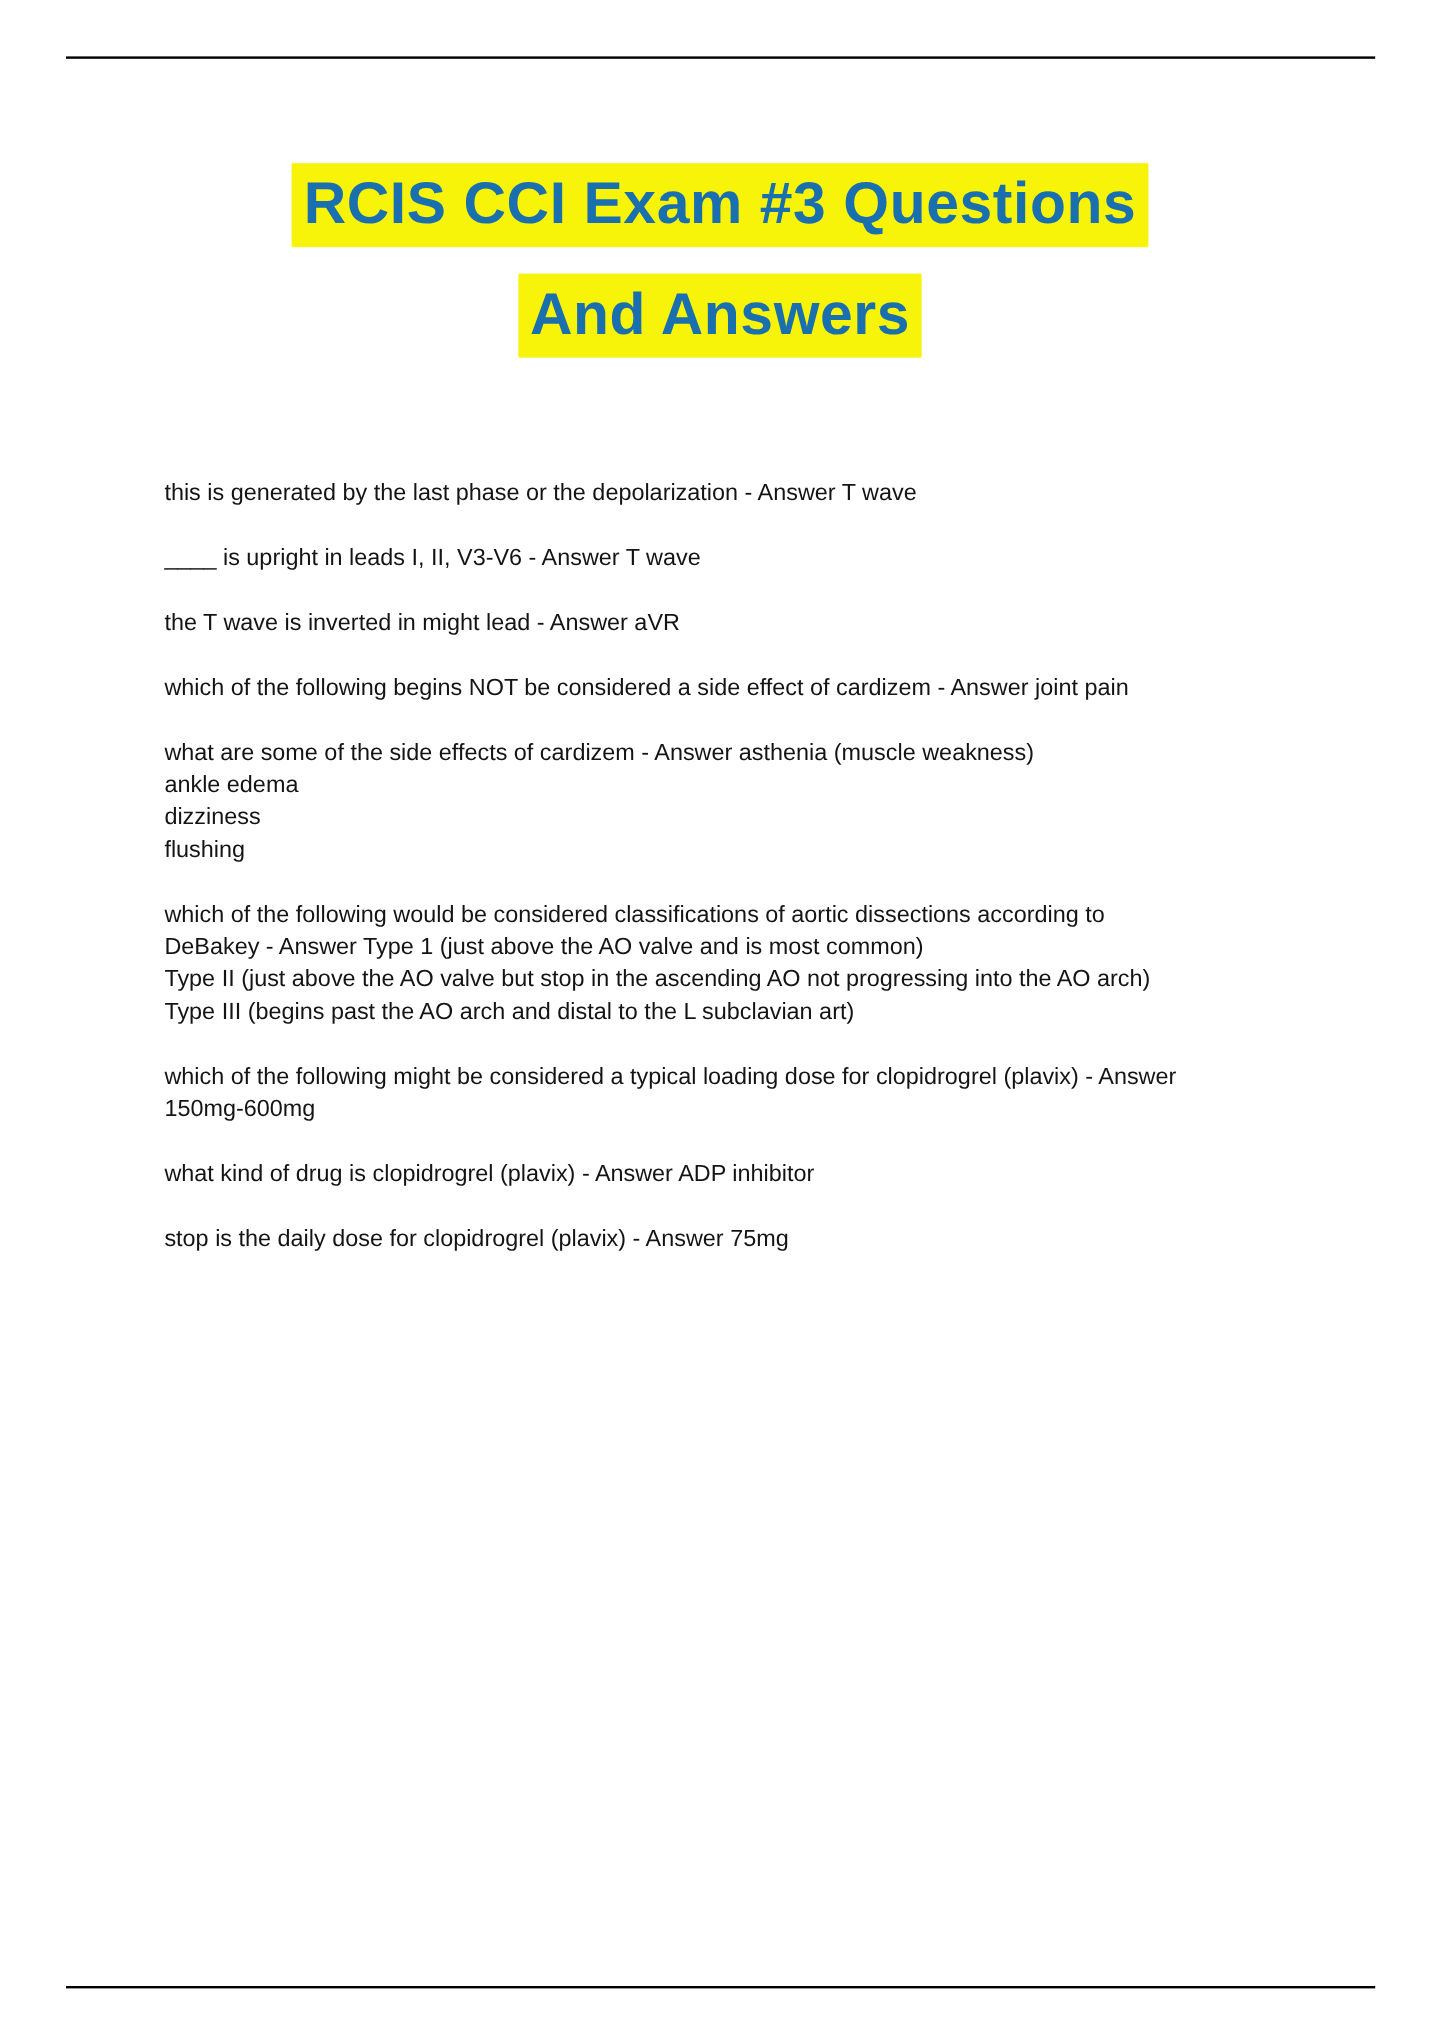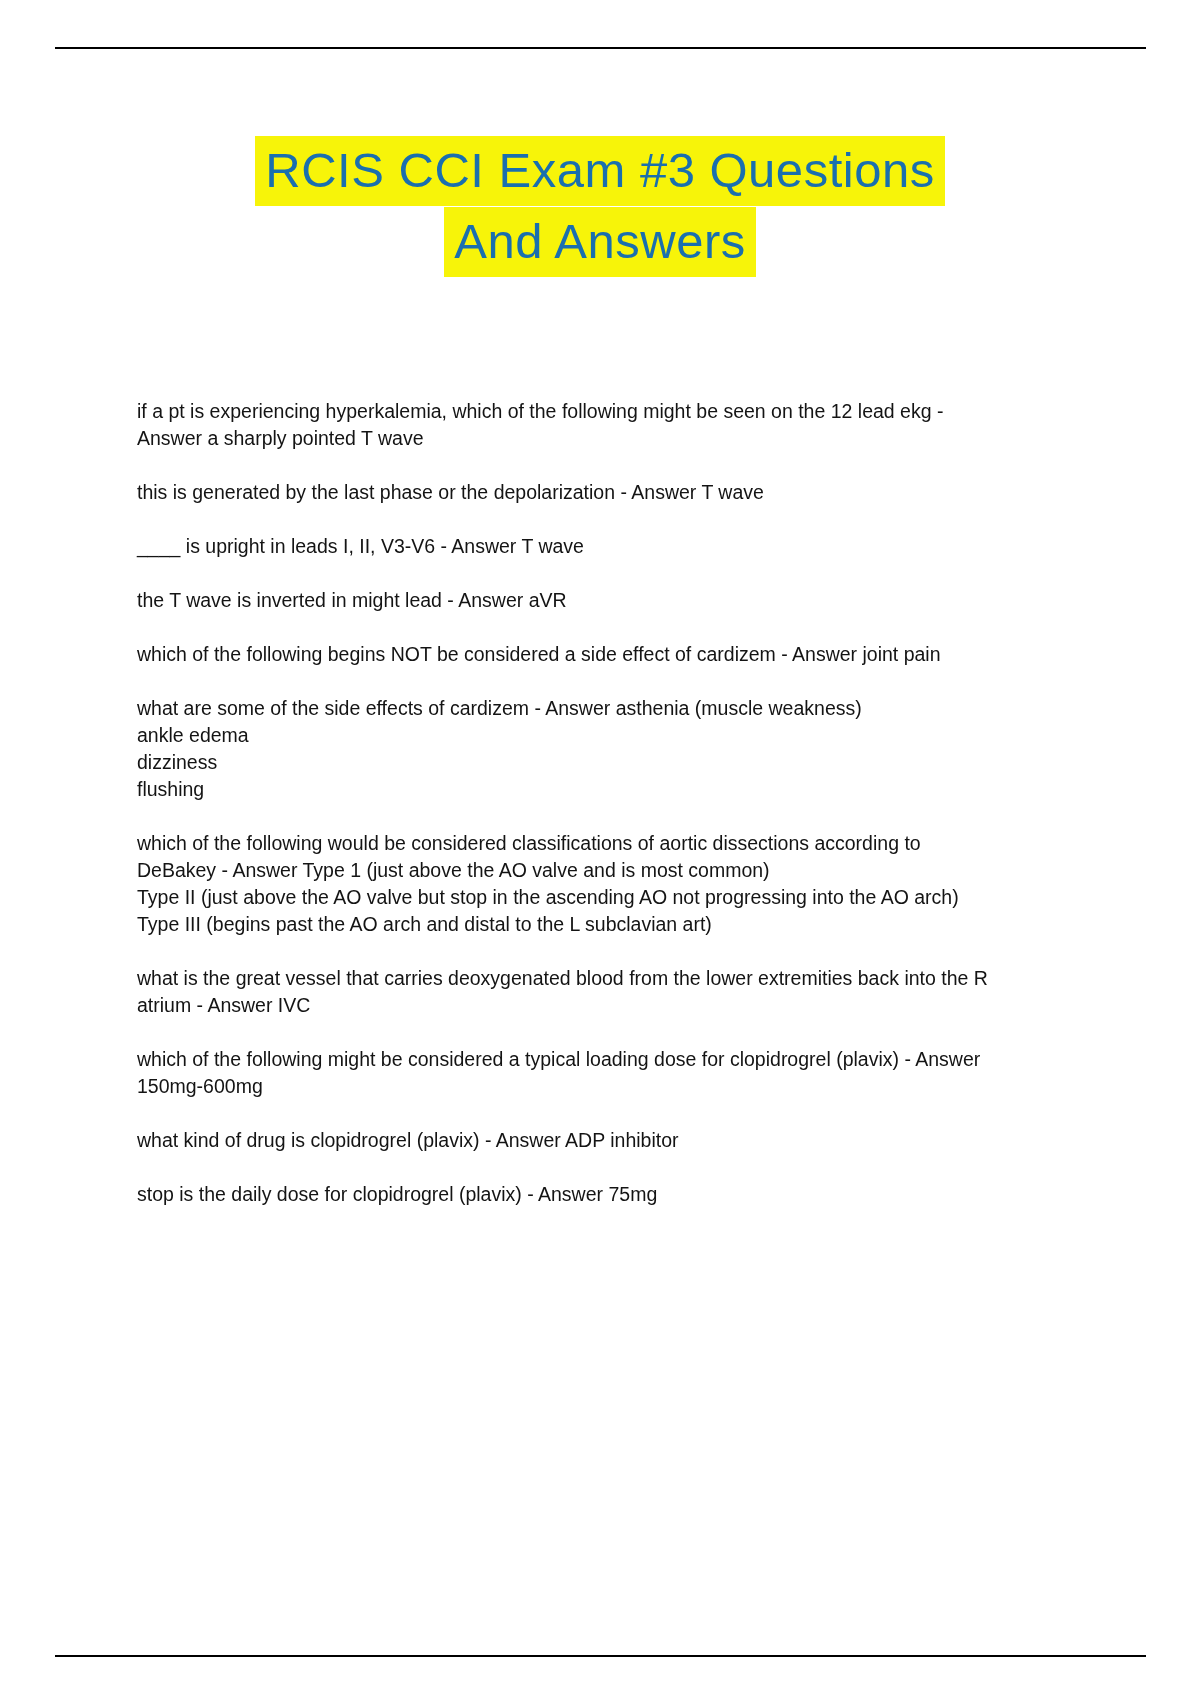--- a/index.html
+++ b/index.html
@@ -29,25 +29,25 @@
     position: absolute;
     top: 136px;
     left: 0;
     width: 100%;
     text-align: center;
   }
   .title-line {
     display: inline-block;
     background: #f7f409;
     color: #1a6fae;
-    font-weight: 400;
+    font-weight: 700;
     font-size: 49px;
     line-height: 64px;
     padding: 2px 10px 4px 10px;
-    margin-bottom: 1px;
+    margin-bottom: 22px;
     letter-spacing: 0.5px;
   }
 
   .body-text {
     position: absolute;
     top: 398px;
     left: 137px;
     width: 862px;
     color: #141414;
     font-size: 19.5px;
@@ -68,33 +68,31 @@
   <div class="title-block">
     <div>
       <span class="title-line">RCIS CCI Exam #3 Questions</span>
     </div>
     <div>
       <span class="title-line">And Answers</span>
     </div>
   </div>
 
   <div class="body-text">
-    <p class="para">if a pt is experiencing hyperkalemia, which of the following might be seen on the 12 lead ekg - Answer a sharply pointed T wave</p>
     <p class="para">this is generated by the last phase or the depolarization - Answer T wave</p>
     <p class="para">____ is upright in leads I, II, V3-V6 - Answer T wave</p>
     <p class="para">the T wave is inverted in might lead - Answer aVR</p>
     <p class="para">which of the following begins NOT be considered a side effect of cardizem - Answer joint pain</p>
     <p class="para">what are some of the side effects of cardizem - Answer asthenia (muscle weakness)
 ankle edema
 dizziness
 flushing</p>
     <p class="para">which of the following would be considered classifications of aortic dissections according to DeBakey - Answer Type 1 (just above the AO valve and is most common)
 Type II (just above the AO valve but stop in the ascending AO not progressing into the AO arch)
 Type III (begins past the AO arch and distal to the L subclavian art)</p>
-    <p class="para">what is the great vessel that carries deoxygenated blood from the lower extremities back into the R atrium - Answer IVC</p>
     <p class="para">which of the following might be considered a typical loading dose for clopidrogrel (plavix) - Answer 150mg-600mg</p>
     <p class="para">what kind of drug is clopidrogrel (plavix) - Answer ADP inhibitor</p>
     <p class="para">stop is the daily dose for clopidrogrel (plavix) - Answer 75mg</p>
   </div>
 
   <div class="rule rule-bottom"></div>
 
 </div>
 
 </body></html>

